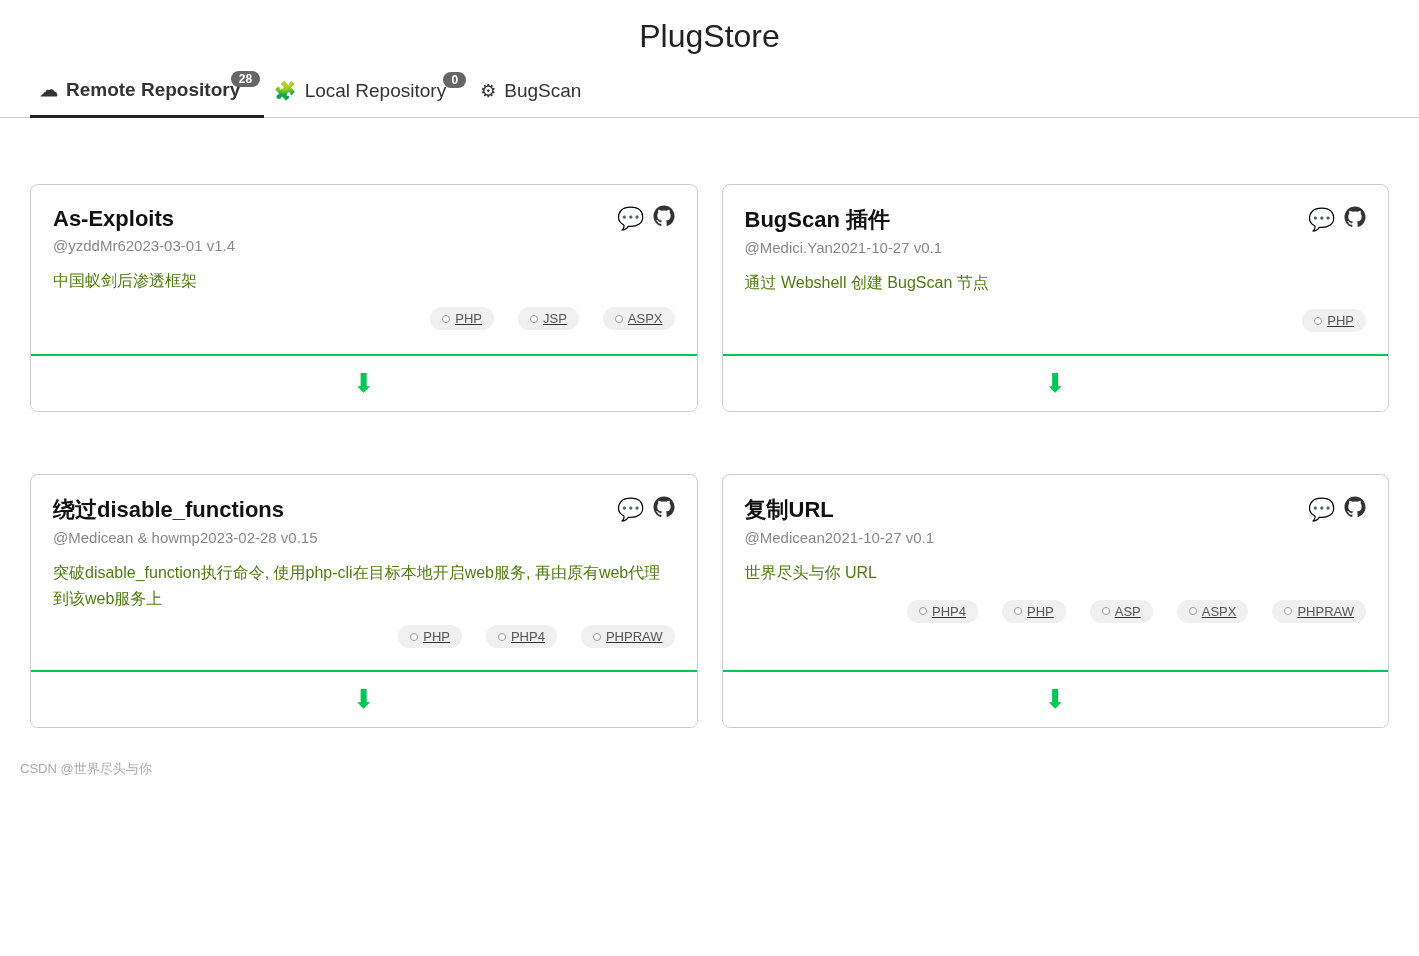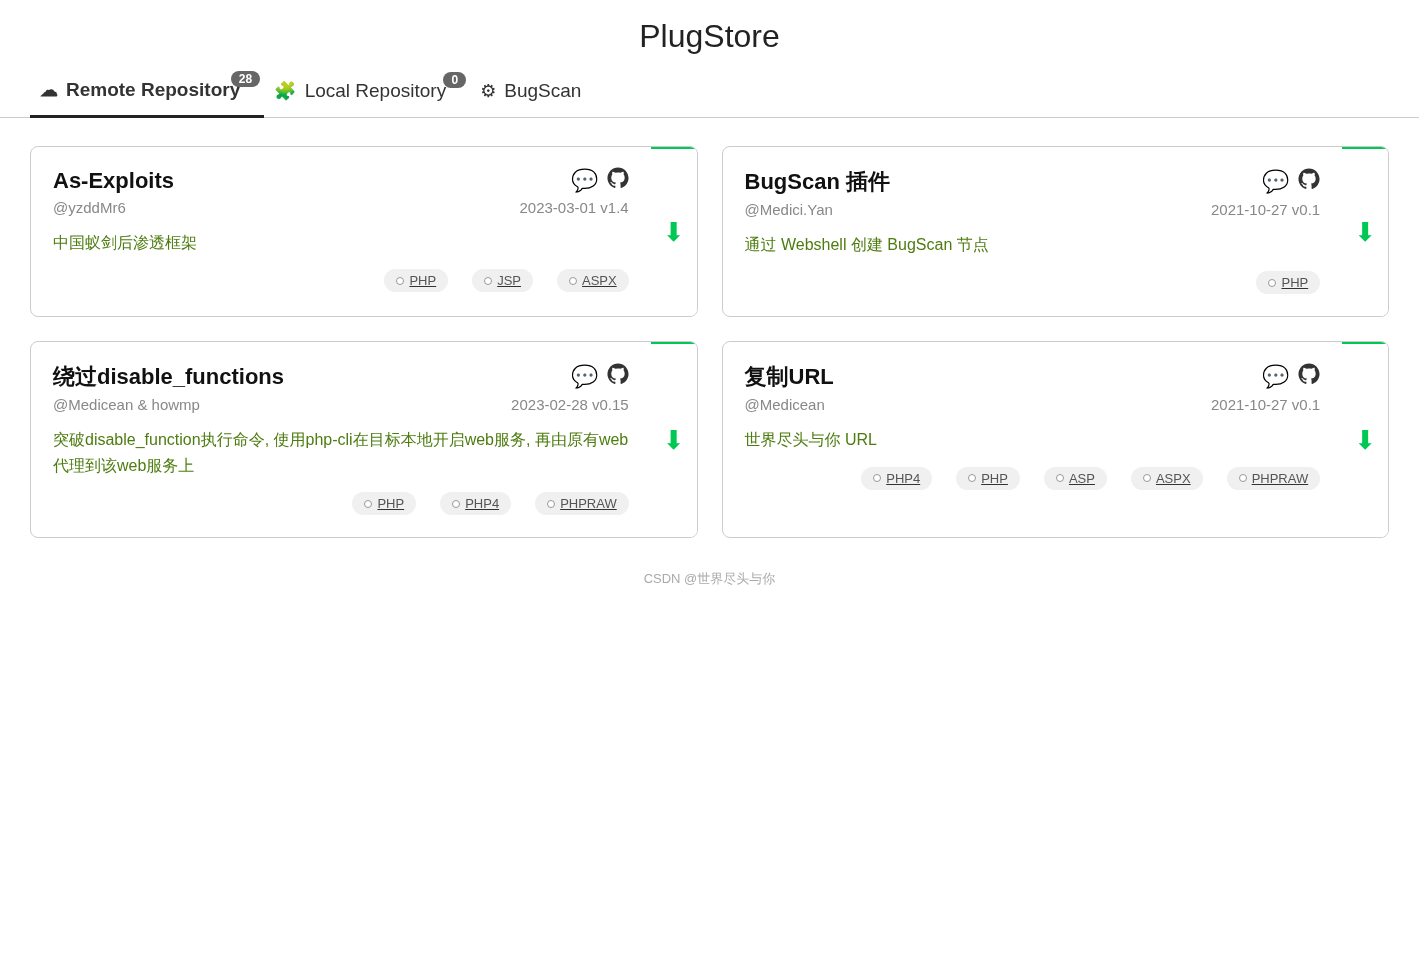--- a/index.html
+++ b/index.html
@@ -73,21 +73,22 @@
       grid-template-columns: 1fr 1fr;
       gap: 24px;
       padding: 28px 30px;
     }
 
     .plugin-card {
       border: 1.5px solid #ccc;
       border-radius: 8px;
       overflow: hidden;
       display: flex;
-      flex-direction: row;
+      flex-direction: column;
+      margin-top: 38px;
     }
 
     .card-body {
       padding: 20px 22px 16px;
       flex: 1;
     }
 
     .card-header-row {
       display: flex;
       justify-content: space-between;
@@ -108,21 +109,21 @@
     }
 
     .card-icon {
       font-size: 22px;
       color: #333;
       cursor: pointer;
     }
 
     .card-meta-row {
       display: flex;
-      justify-content: space-between;
+      justify-content: flex-start;
       align-items: center;
       margin-bottom: 14px;
     }
 
     .card-author {
       color: #888;
       font-size: 15px;
     }
 
     .card-date-version {
@@ -175,21 +176,21 @@
       padding: 12px;
       cursor: pointer;
     }
 
     .download-icon {
       color: #00c853;
       font-size: 26px;
     }
 
     .watermark {
-      text-align: center;
+      text-align: left;
       padding: 4px 20px 8px;
       font-size: 13px;
       color: #aaa;
     }
   </style>
 </head>
 <body>
 
 <div class="page-header">PlugStore</div>
 

